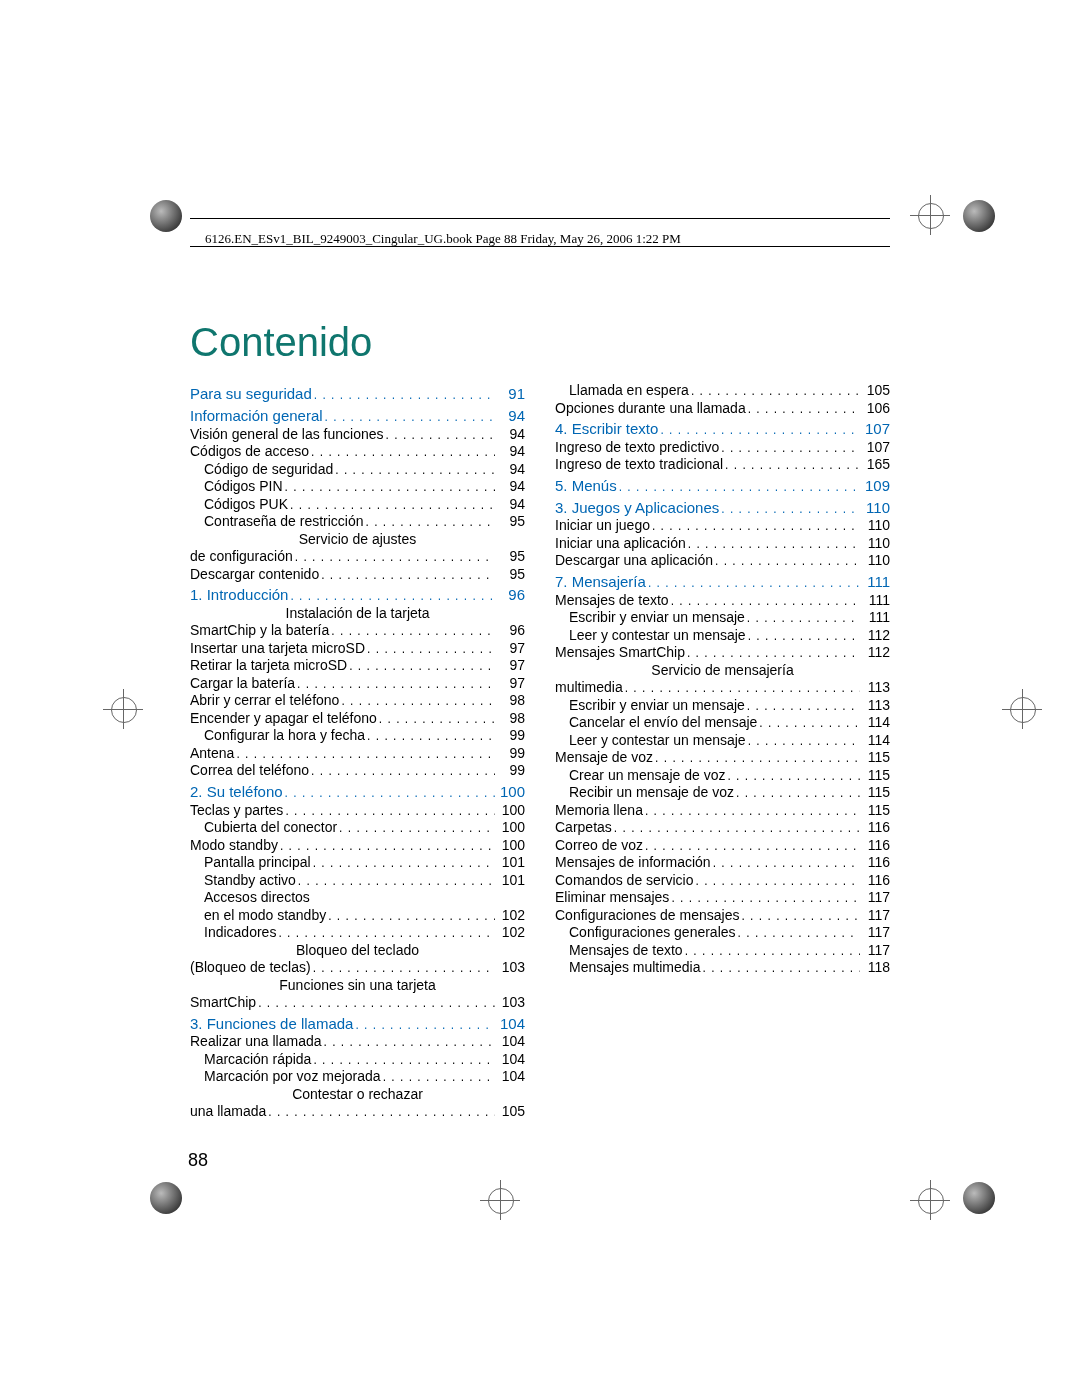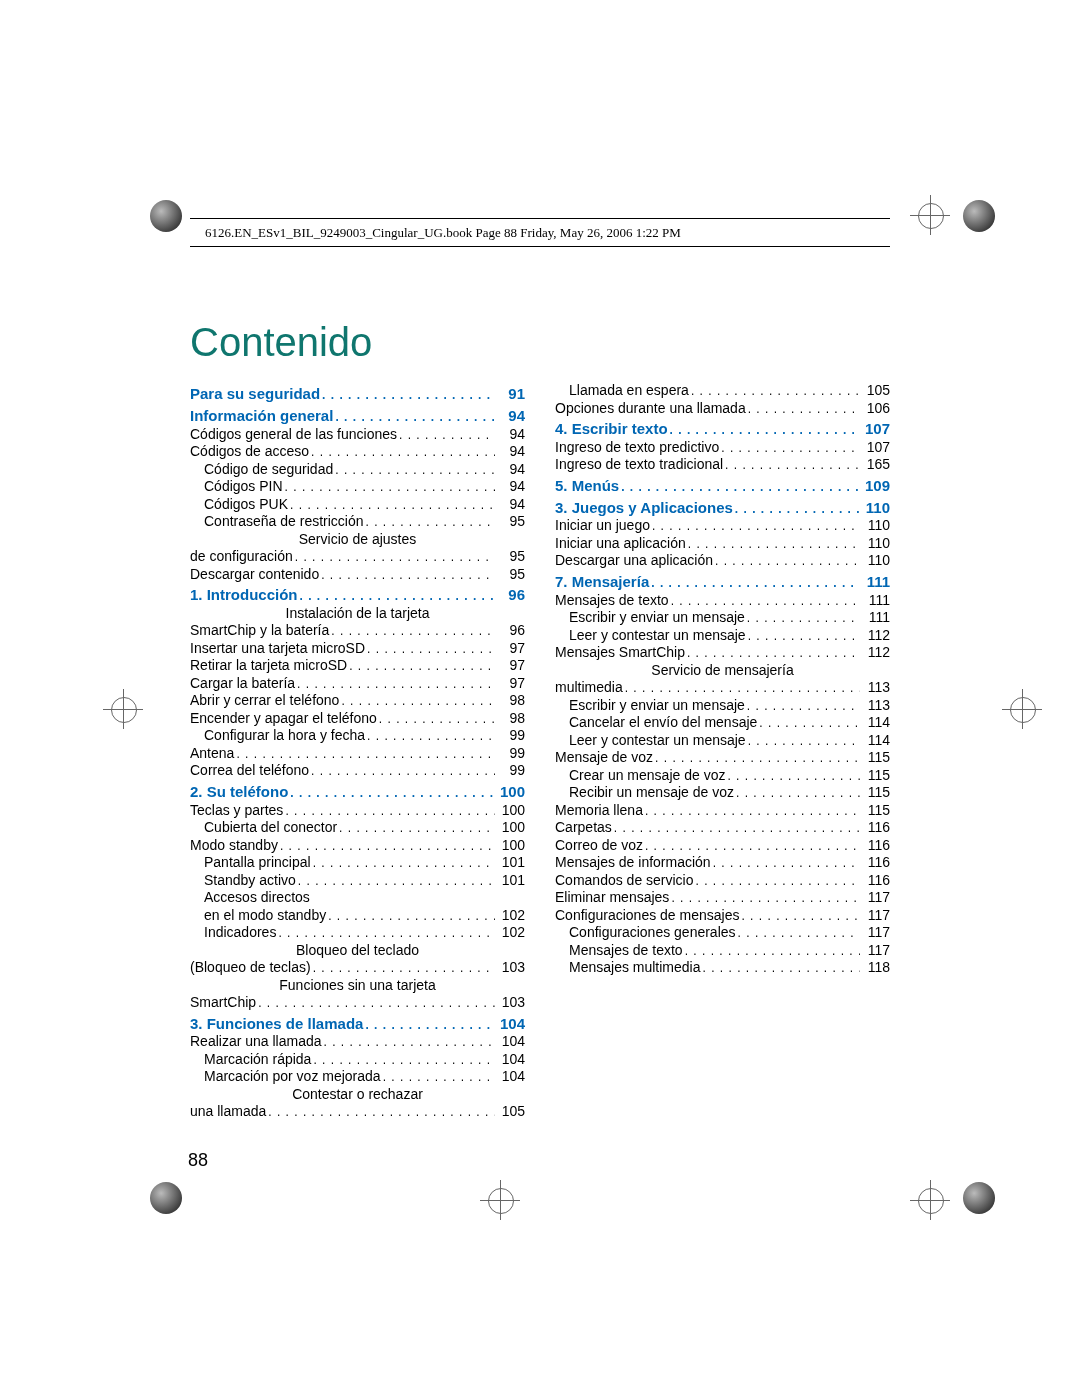--- a/index.html
+++ b/index.html
@@ -60,21 +60,21 @@
     left: 190px;
     right: 190px;
     height: 1px;
     background: #000;
   }
   .header-line.bottom {
     top: 246px;
   }
   .header-text {
     position: absolute;
-    top: 225px;
+    top: 231px;
     left: 205px;
     font-size: 13px;
     font-family: "Times New Roman", serif;
   }
   .title {
     position: absolute;
     left: 190px;
     top: 320px;
     font-size: 40px;
     font-weight: normal;
@@ -102,21 +102,21 @@
   .toc-row .label { flex: 0 0 auto; }
   .toc-row .dots {
     flex: 1 1 auto;
     overflow: hidden;
     letter-spacing: 1px;
     color: #000;
     font-size: 12px;
     padding: 0 2px;
   }
   .toc-row .page { flex: 0 0 auto; text-align: right; min-width: 30px; }
-  .heading { color: #0066b3; font-weight: bold; font-size: 15px; margin-top: 3px;}
+  .heading { color: #0066b3; font-weight: normal; font-size: 15px; margin-top: 3px;}
   .heading .dots, .heading .page { color: #0066b3; }
   .sub1 { padding-left: 0; justify-content: center; }
   .sub2 { padding-left: 14px; }
   .page-num {
     position: absolute;
     left: 188px;
     top: 1150px;
     font-size: 18px;
     text-align: center;
   }
@@ -166,21 +166,21 @@
       <span class="label">Para su seguridad</span>
       <span class="dots">. . . . . . . . . . . . . . . . . . . . . . . . . . . . . . . . . . . . . . . . . . . . . . . . . . . . . . . . . . . . . . . . . . . . . . . . . . . . . . . . </span>
       <span class="page">91</span>
     </div>
     <div class="toc-row heading">
       <span class="label">Información general</span>
       <span class="dots">. . . . . . . . . . . . . . . . . . . . . . . . . . . . . . . . . . . . . . . . . . . . . . . . . . . . . . . . . . . . . . . . . . . . . . . . . . . . . . . . </span>
       <span class="page">94</span>
     </div>
     <div class="toc-row sub1">
-      <span class="label">Códigos general de las funciones</span>
+      <span class="label">Visión general de las funciones</span>
       <span class="dots">. . . . . . . . . . . . . . . . . . . . . . . . . . . . . . . . . . . . . . . . . . . . . . . . . . . . . . . . . . . . . . . . . . . . . . . . . . . . . . . . </span>
       <span class="page">94</span>
     </div>
     <div class="toc-row sub1">
       <span class="label">Códigos de acceso</span>
       <span class="dots">. . . . . . . . . . . . . . . . . . . . . . . . . . . . . . . . . . . . . . . . . . . . . . . . . . . . . . . . . . . . . . . . . . . . . . . . . . . . . . . . </span>
       <span class="page">94</span>
     </div>
     <div class="toc-row sub2">
       <span class="label">Código de seguridad</span>

